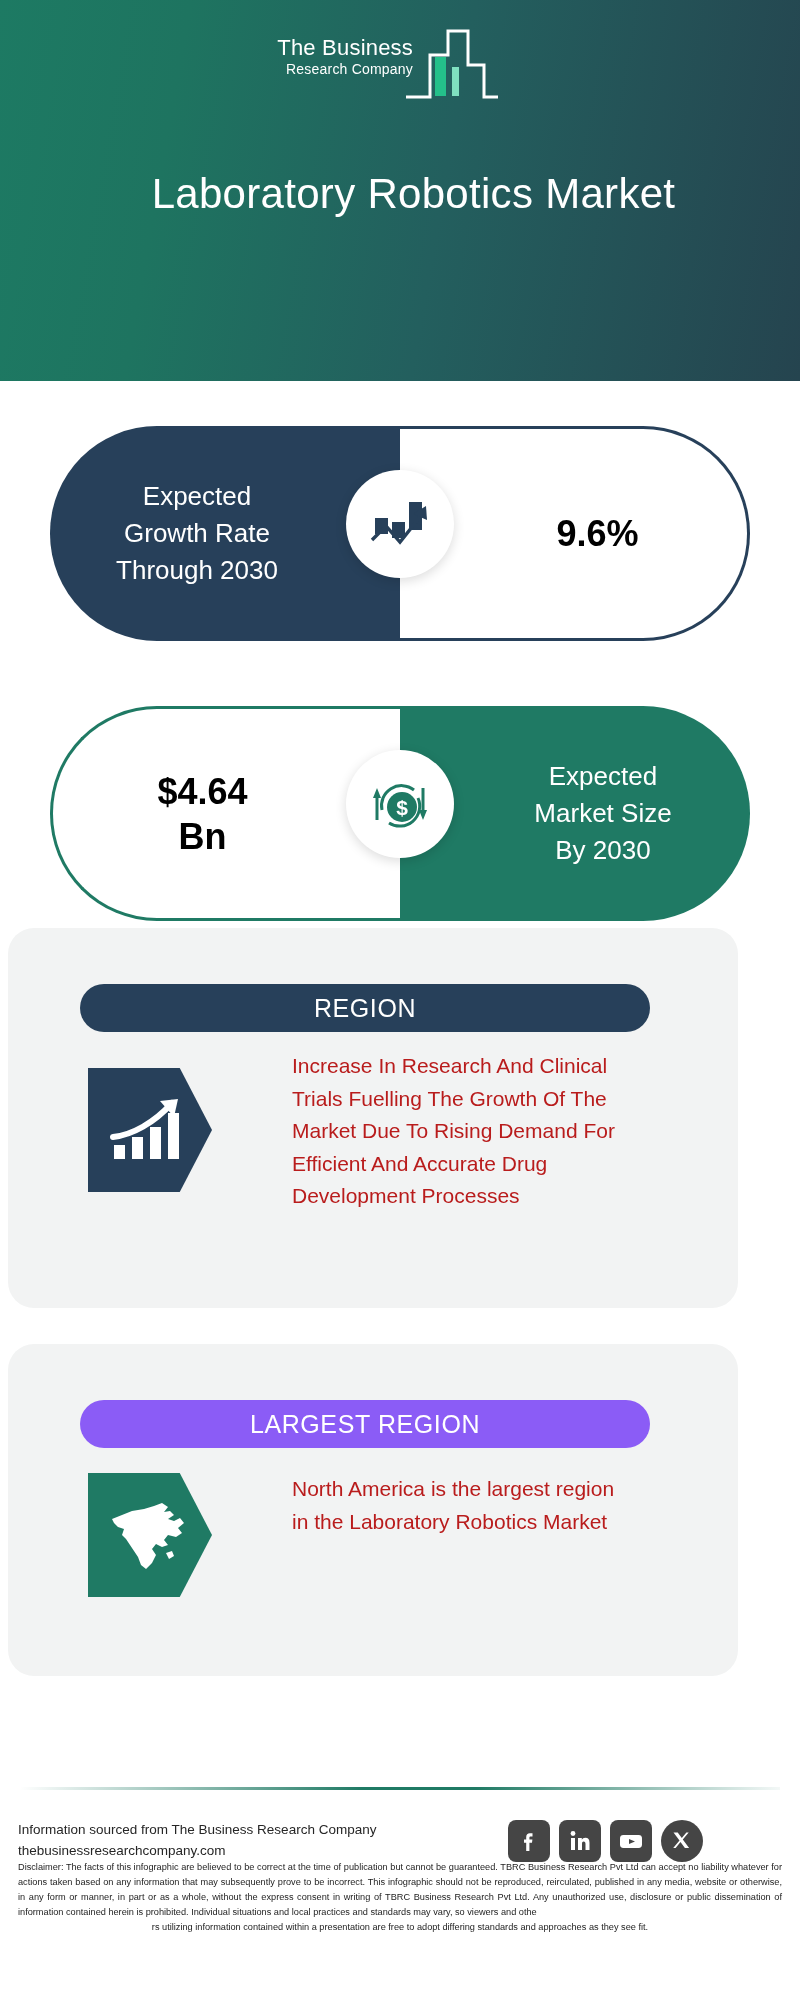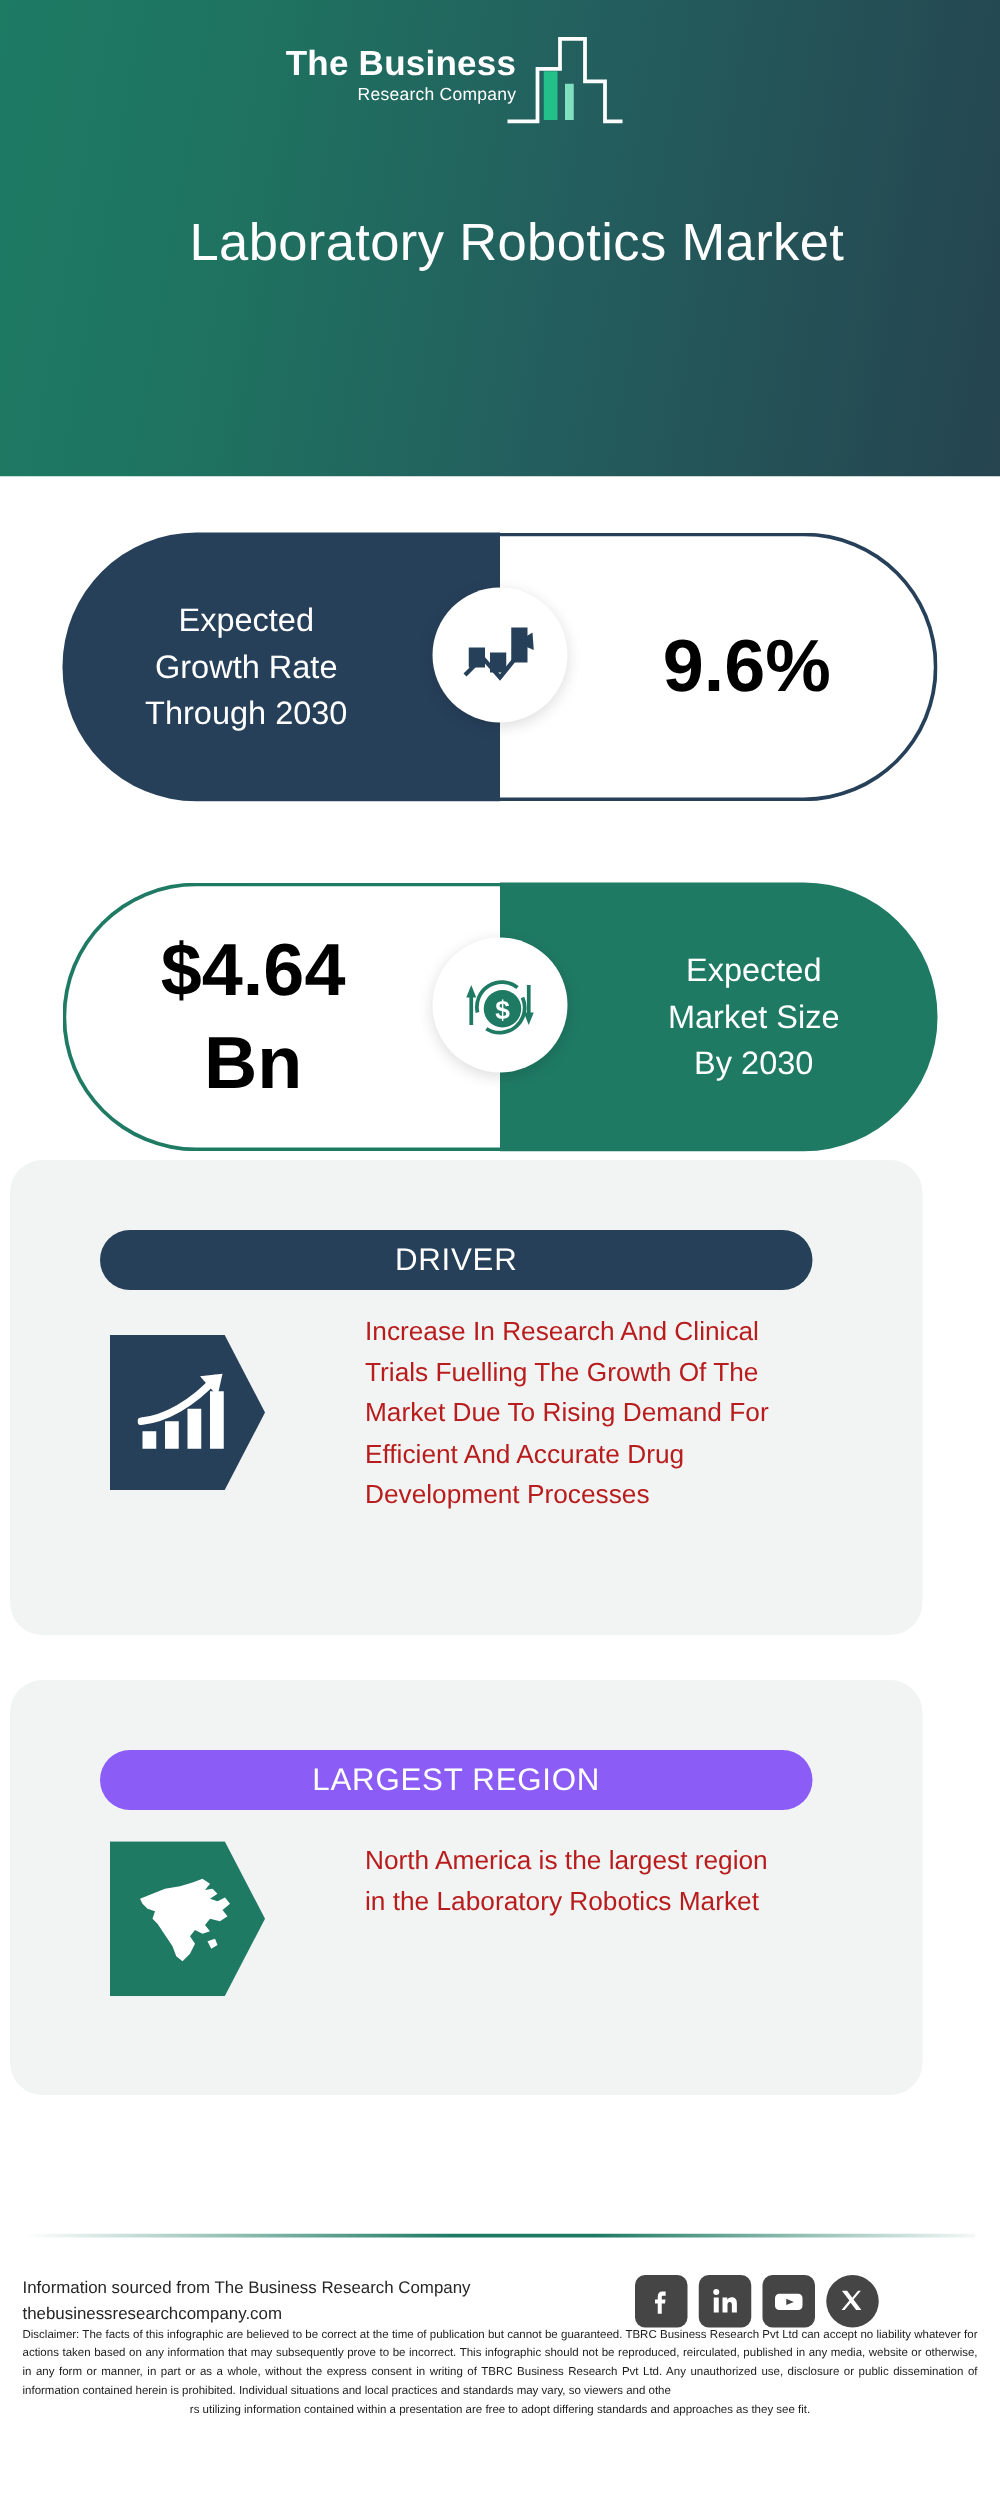--- a/index.html
+++ b/index.html
@@ -30,25 +30,25 @@
     width: 285px; height: 78px;
     color: #ffffff;
   }
   .logo-text-wrap {
     position: absolute;
     left: 0; top: 12px;
     width: 195px;
     text-align: right;
   }
   .logo-line1 {
-    font-size: 28px;
+    font-size: 22px;
     letter-spacing: .2px;
     line-height: 1;
     color: #ffffff;
-    font-weight: 700;
+    font-weight: 400;
   }
   .logo-line2 {
     font-size: 14px;
     letter-spacing: .2px;
     line-height: 1.5;
     color: #ffffff;
     font-weight: 400;
   }
   .logo-mark { position: absolute; left: 186px; top: 0px; }
 
@@ -124,21 +124,21 @@
     font-size: 26px;
     line-height: 1.42;
     color: #ffffff;
     text-align: center;
     font-weight: 400;
   }
   .growth-left .stat-label { padding-right: 56px; }
   .size-right  .stat-label { padding-left: 56px; }
 
   .stat-value {
-    font-size: 59px;
+    font-size: 36px;
     font-weight: bold;
     color: #000000;
     text-align: center;
     line-height: 1.25;
   }
   .growth-right .stat-value { padding-left: 48px; }
   .size-left .stat-value { padding-right: 48px; }
 
   .stat-badge {
     position: absolute;
@@ -310,21 +310,21 @@
         <polyline points="8,20 8,46" stroke="#1f7a64" stroke-width="3" fill="none"></polyline>
         <polygon points="4,24 12,24 8,14" fill="#1f7a64"></polygon>
         <polyline points="54,14 54,40" stroke="#1f7a64" stroke-width="3" fill="none"></polyline>
         <polygon points="50,36 58,36 54,46" fill="#1f7a64"></polygon>
       </svg>
     </div>
   </div>
 
   <div class="panel panel-driver"></div>
   <div class="pill pill-driver">
-    <span>DRIVER</span>
+    <span>REGION</span>
   </div>
   <div class="hexicon hex-driver">
     <svg width="80" height="66" viewBox="0 0 80 66">
       <rect x="4" y="48" width="11" height="14" fill="#ffffff"></rect>
       <rect x="22" y="40" width="11" height="22" fill="#ffffff"></rect>
       <rect x="40" y="30" width="11" height="32" fill="#ffffff"></rect>
       <rect x="58" y="16" width="11" height="46" fill="#ffffff"></rect>
       <path d="M3 40 C22 38 44 26 62 6" fill="none" stroke="#ffffff" stroke-width="6" stroke-linecap="round"></path>
       <polygon points="50,4 68,2 64,20" fill="#ffffff"></polygon>
     </svg>

